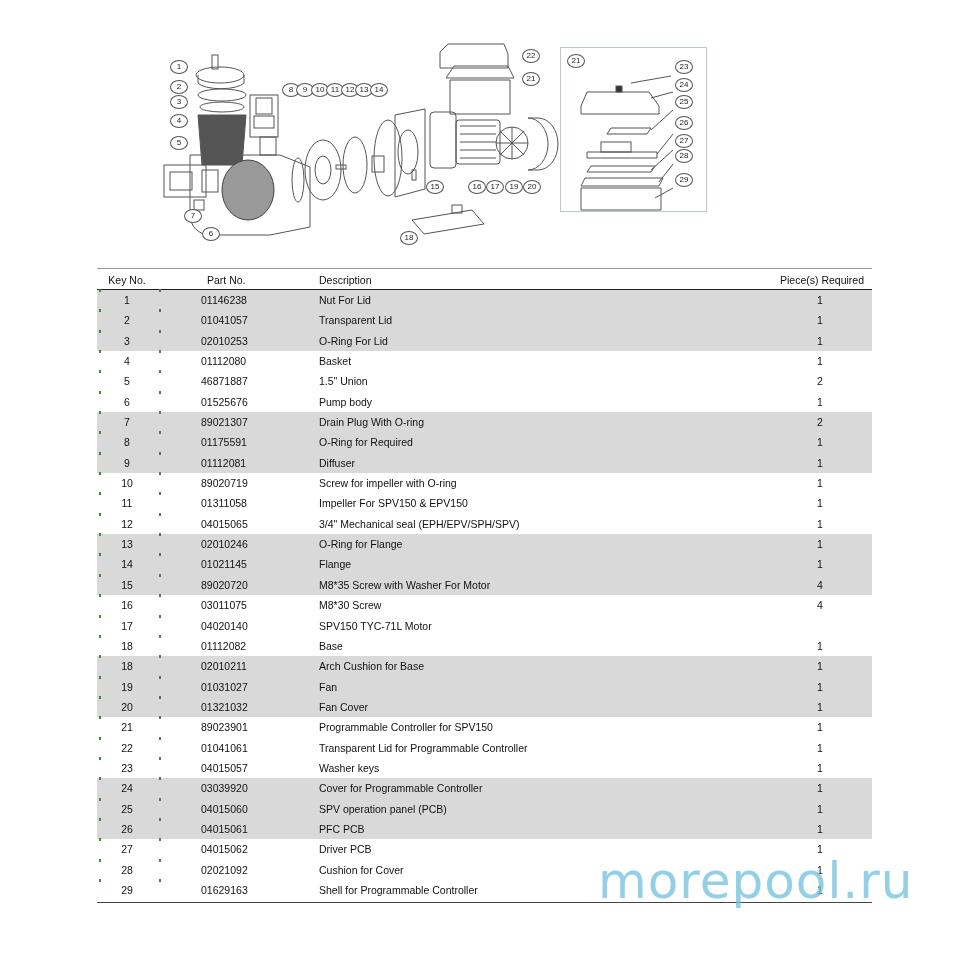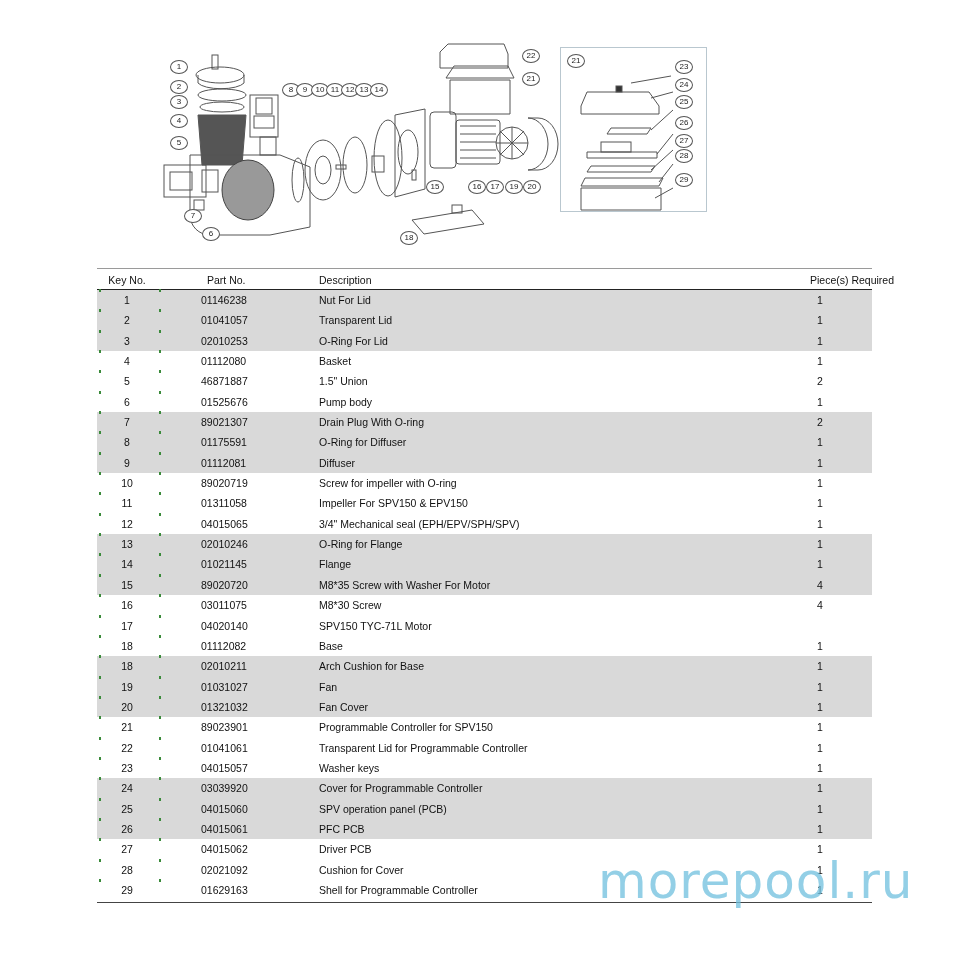--- a/index.html
+++ b/index.html
@@ -13,21 +13,21 @@
   .head-rule { position:absolute; left:0; top:21px; width:775px; height:2px; background:#222; }
   .rows { position:absolute; left:0; top:22px; width:775px; }
   .row { position:relative; height:20.35px; font-size:10.5px; }
   .row.gray { background:#d9d9d9; }
   .c-key { position:absolute; left:0; width:60px; text-align:center; top:4px; }
   .c-part { position:absolute; left:104px; top:4px; }
   .c-desc { position:absolute; left:182px; top:4px; white-space:nowrap;margin-left:40px; }
   .c-qty { position:absolute; left:700px; width:46px; text-align:center; top:4px; }
   .head .c-key, .head .c-part, .head .c-desc { top:5px; }
   .head .c-part { left:110px; }
-  .head .c-qty { left:680px; width:90px; top:5px;margin-left:30px; }
+  .head .c-qty { left:680px; width:90px; top:5px; }
   .tick { position:absolute; width:2px; height:3px; background:#3a8a3a; top:-1px; }
   .bottom-rule { position:absolute; left:0; width:775px; height:1.5px; background:#444; }
   .watermark { position:absolute; left:598px; top:852px; font-size:50px; color:#6fc0de; opacity:0.75; letter-spacing:1px; font-family:"DejaVu Sans", sans-serif; }
 </style>
 </head>
 <body>
 
 <div class="diagram">
   <svg width="410" height="210" viewBox="0 0 410 210">
     <g fill="none" stroke="#555" stroke-width="1">
@@ -209,21 +209,21 @@
         <span class="c-key">7</span>
         <span class="c-part">89021307</span>
         <span class="c-desc">Drain Plug With O-ring</span>
         <span class="c-qty">2</span>
         <span class="tick" style="left: 2px;"></span>
         <span class="tick" style="left: 62px;"></span>
       </div>
       <div class="row gray">
         <span class="c-key">8</span>
         <span class="c-part">01175591</span>
-        <span class="c-desc">O-Ring for Diffuser</span>
+        <span class="c-desc">O-Ring for Required</span>
         <span class="c-qty">1</span>
         <span class="tick" style="left: 2px;"></span>
         <span class="tick" style="left: 62px;"></span>
       </div>
       <div class="row gray">
         <span class="c-key">9</span>
         <span class="c-part">01112081</span>
         <span class="c-desc">Diffuser</span>
         <span class="c-qty">1</span>
         <span class="tick" style="left: 2px;"></span>

